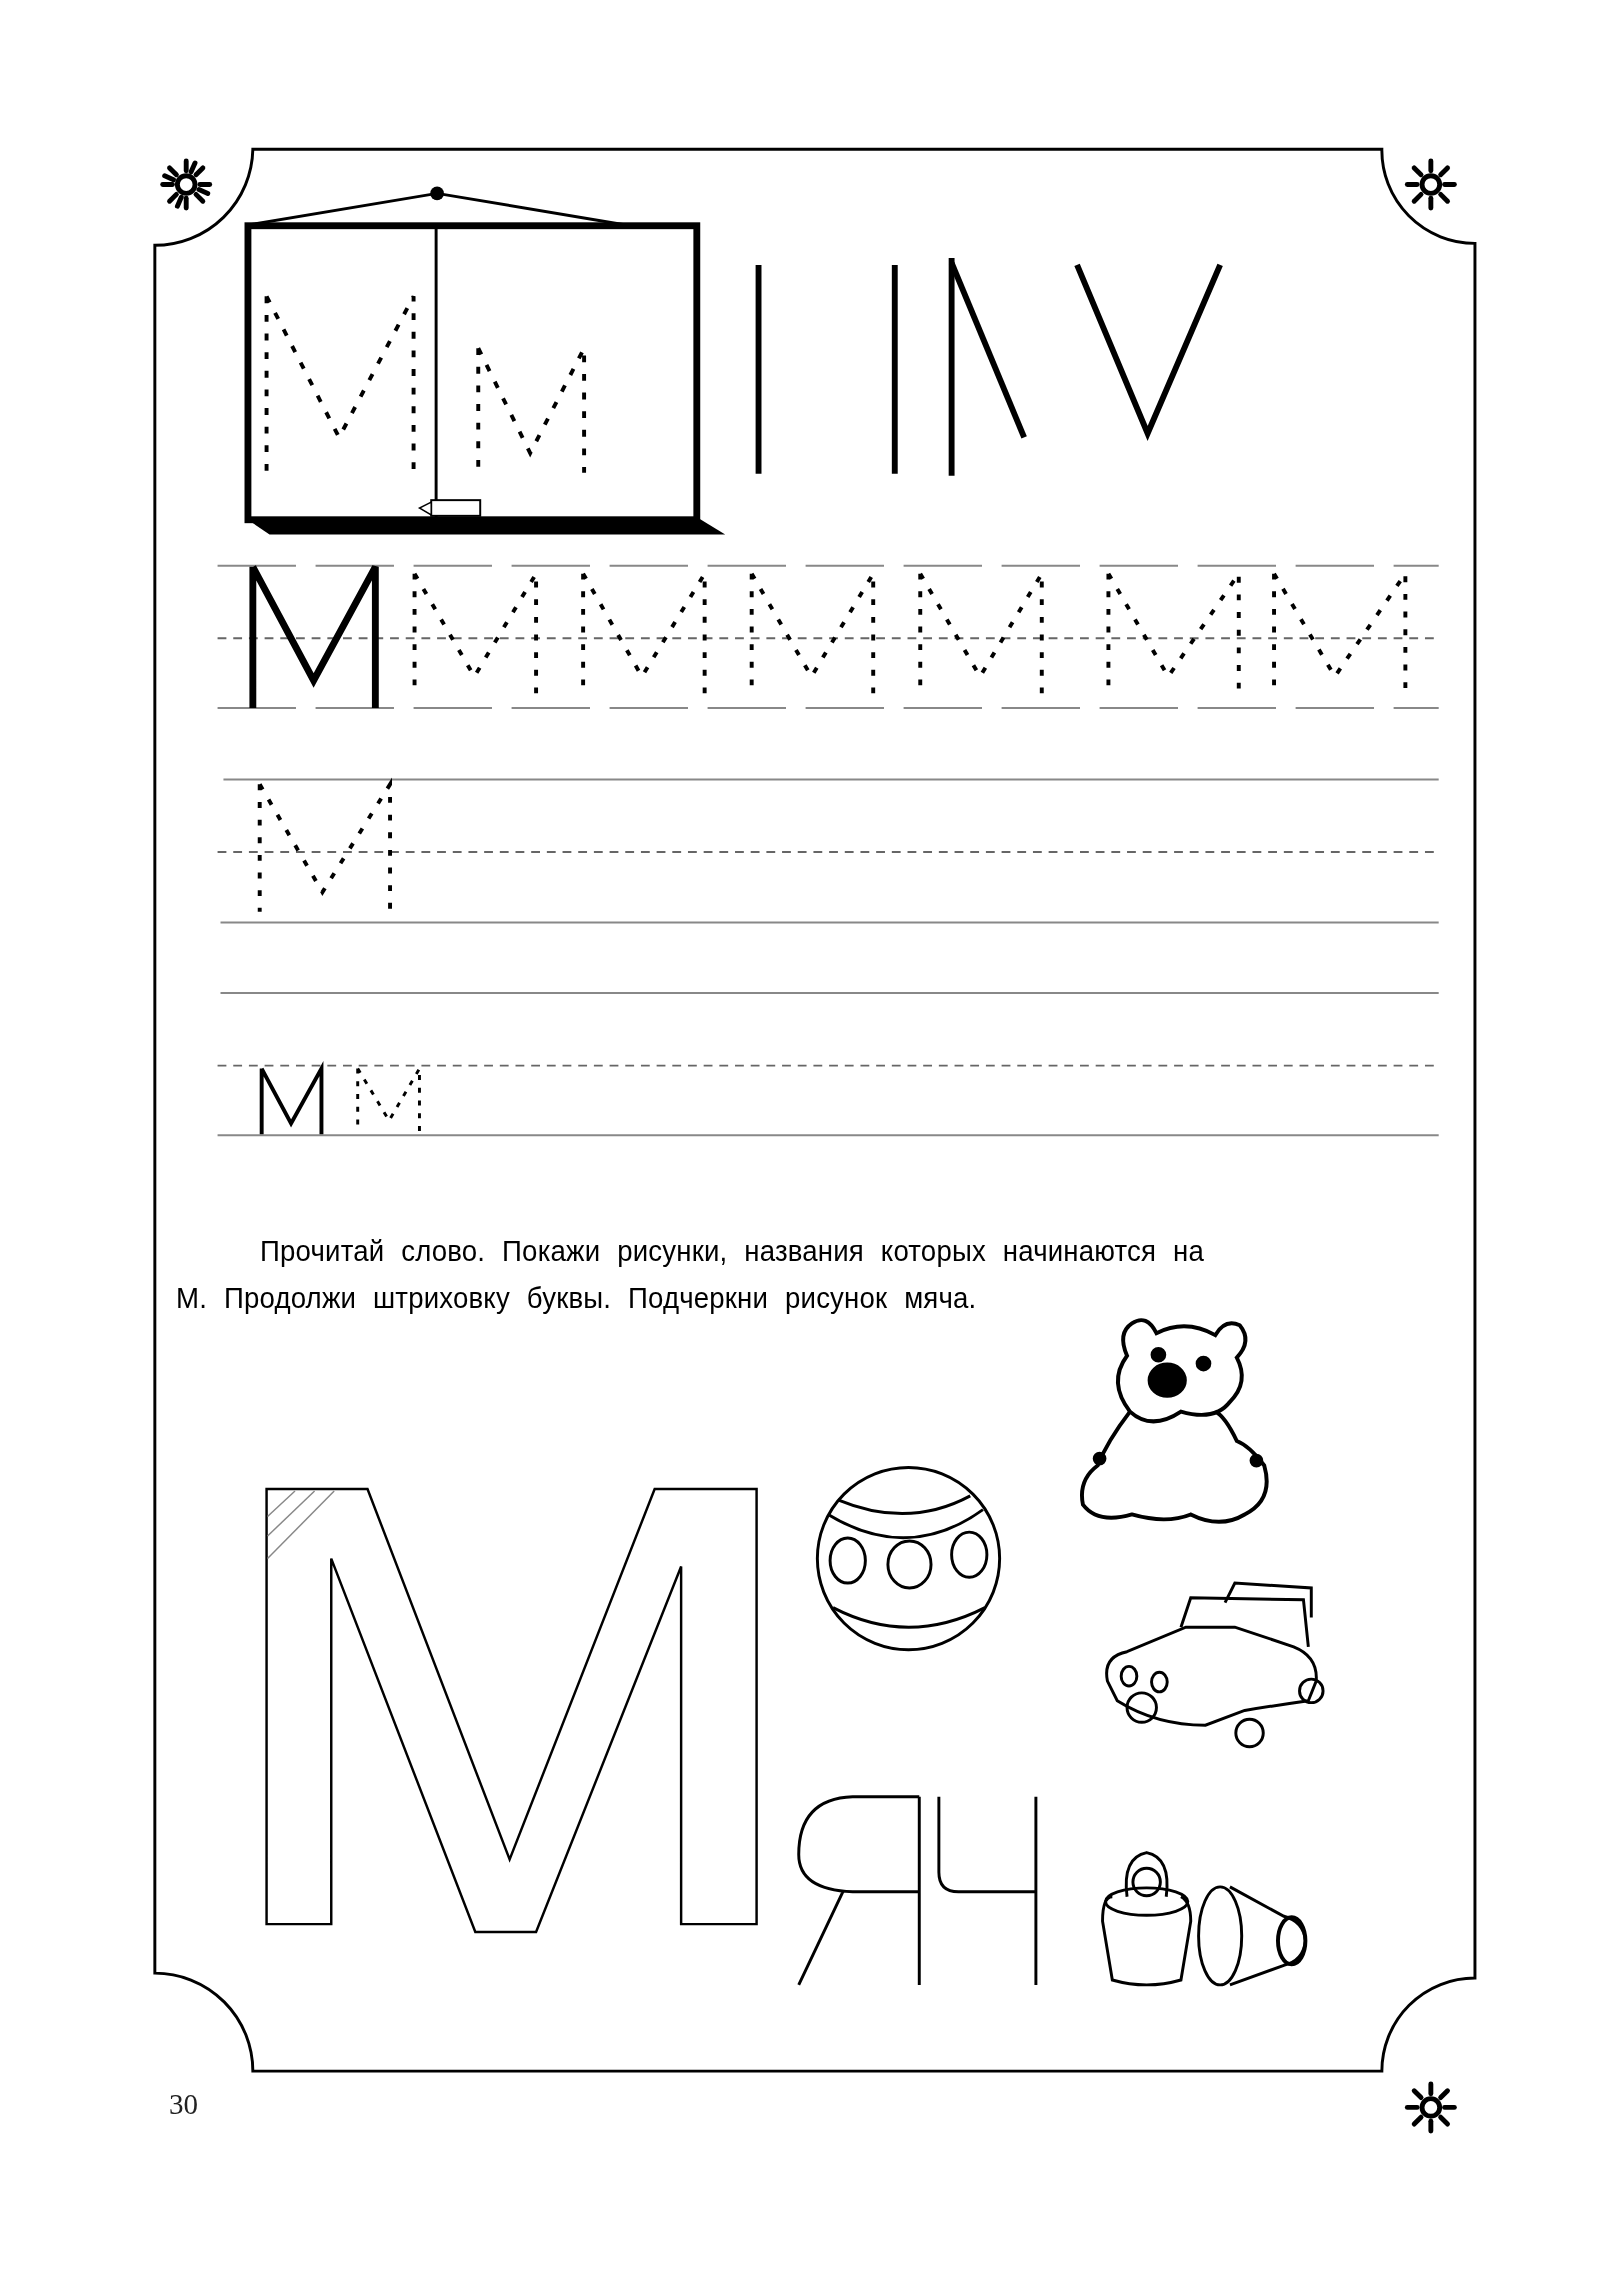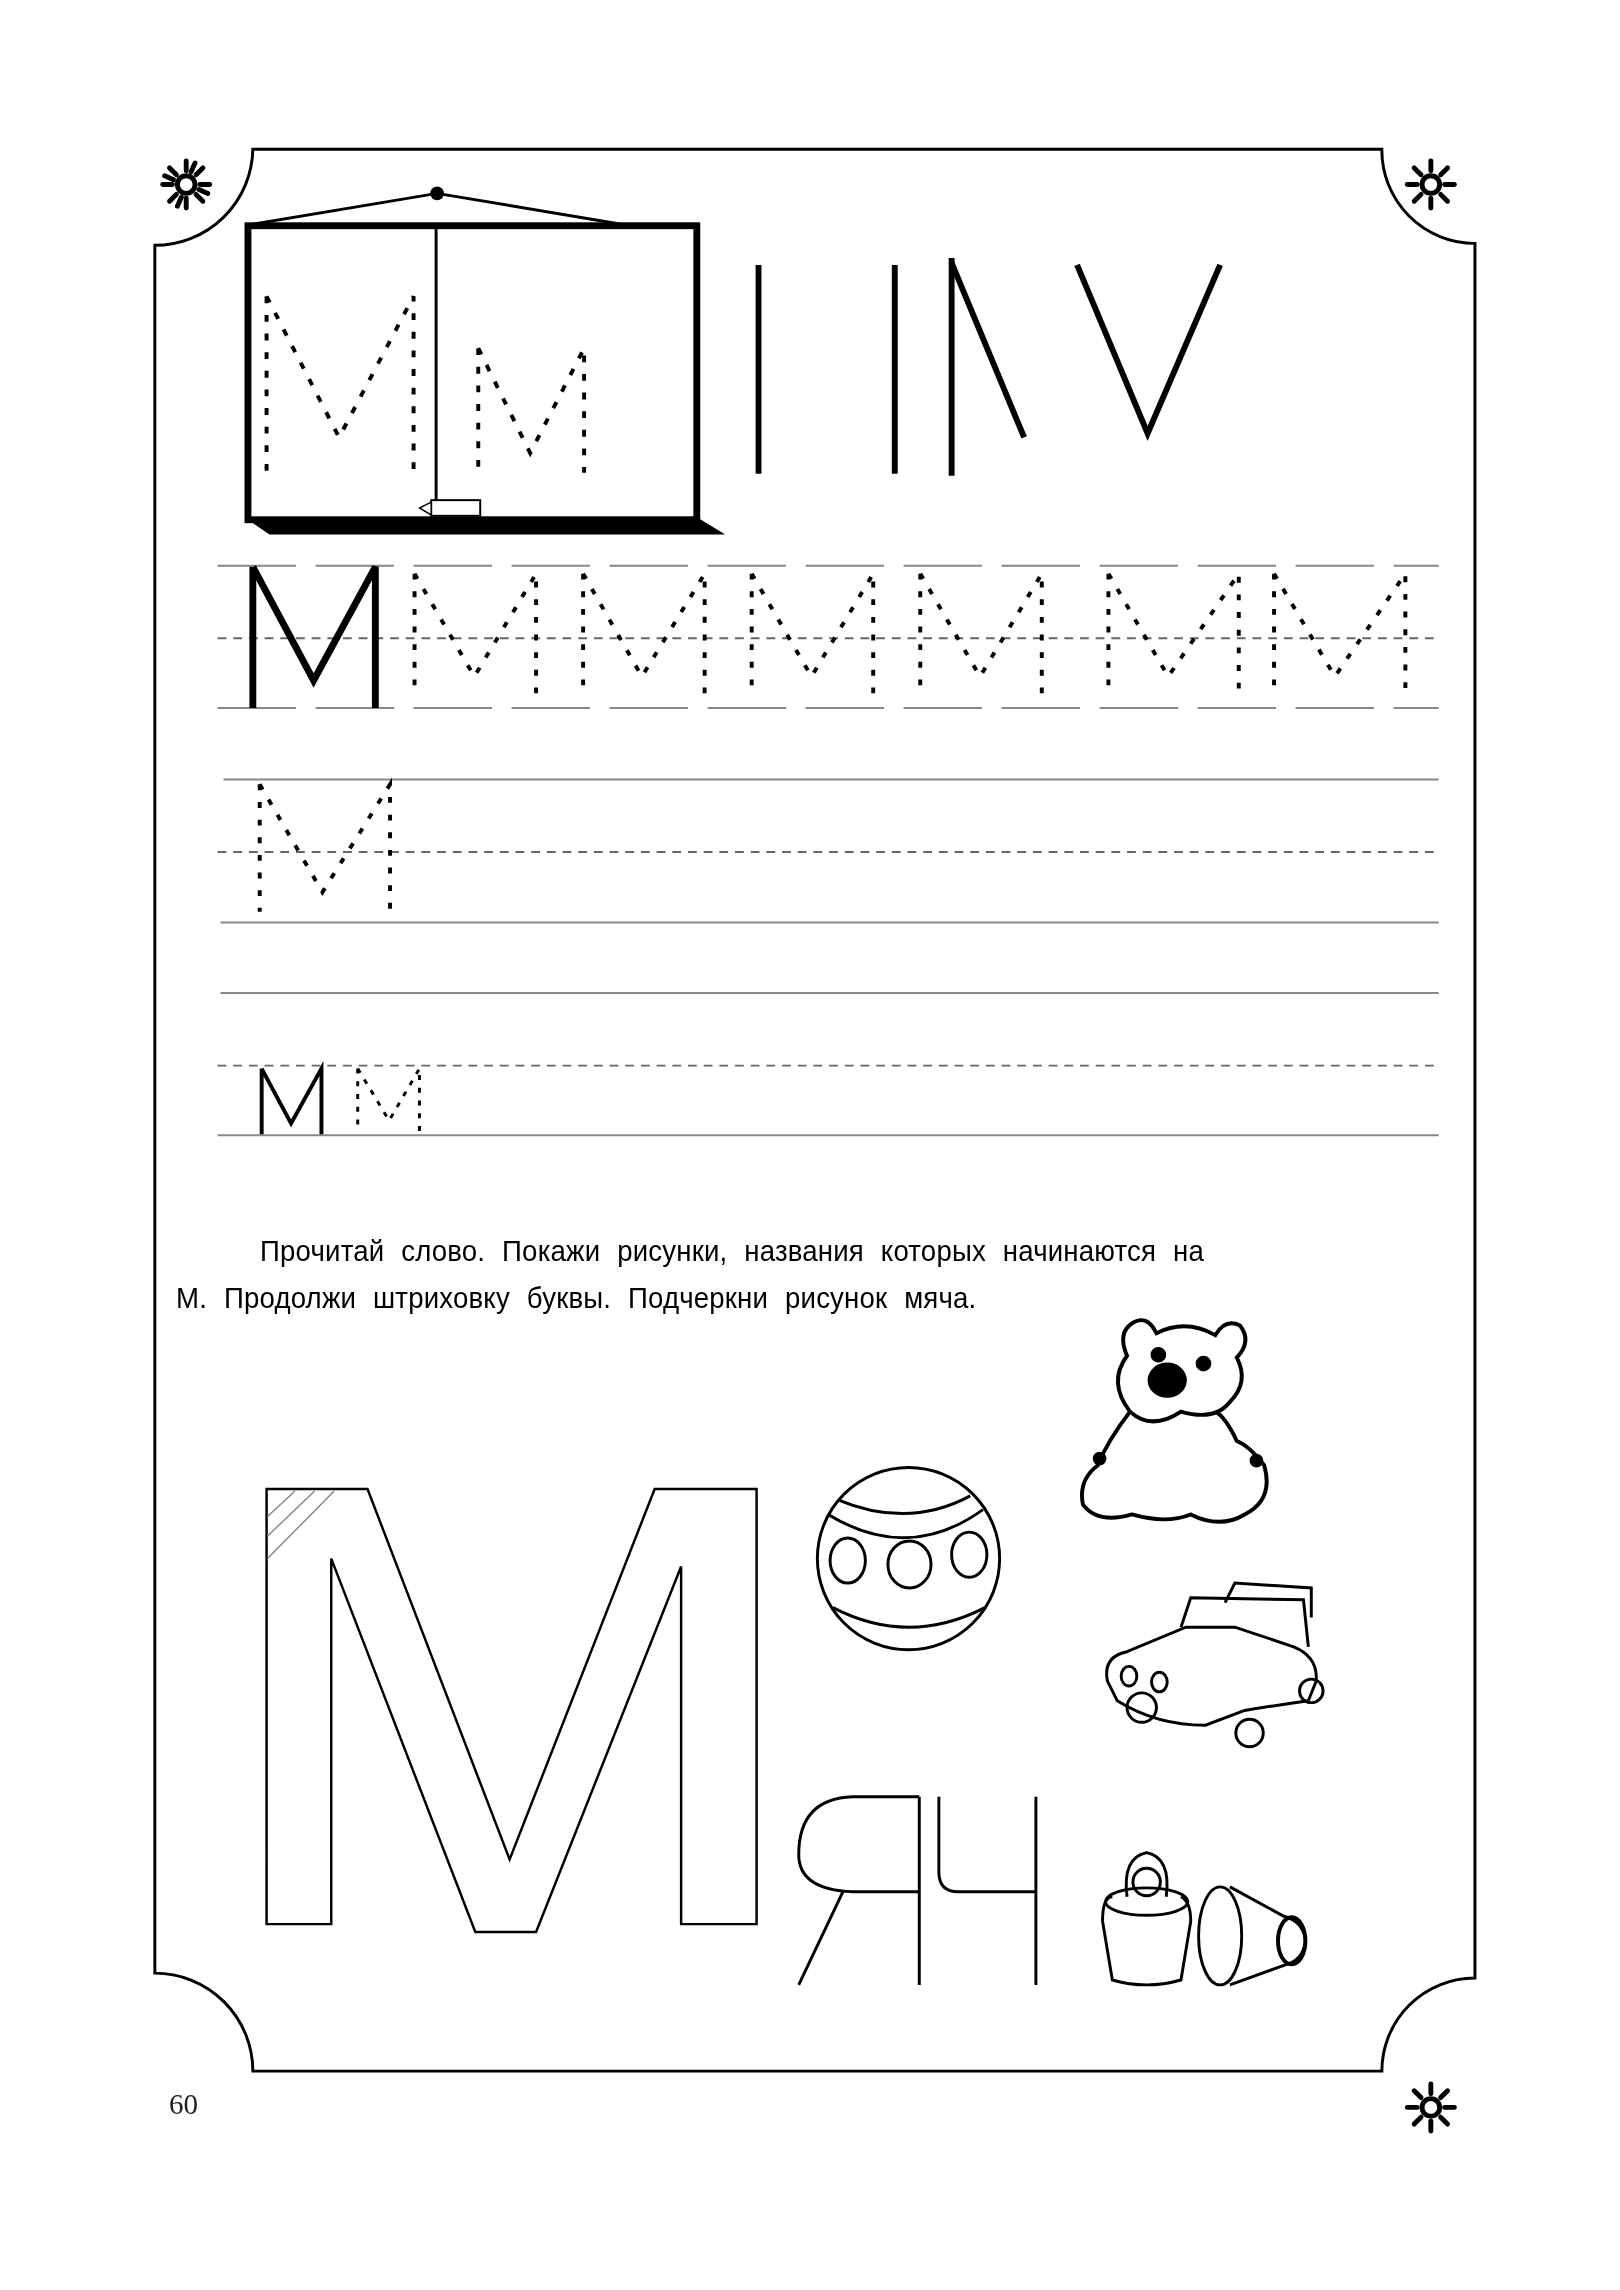--- a/index.html
+++ b/index.html
@@ -170,14 +170,14 @@
   </g>
 </svg>
 
 <div class="instr">
   <span>Прочитай слово. Покажи рисунки, названия которых начинаются на</span>
 </div>
 <div class="instr" style="left:176px;top:1274px;">
   <span>М. Продолжи штриховку буквы. Подчеркни рисунок  мяча.</span>
 </div>
 
-<div class="pnum">60</div>
+<div class="pnum">30</div>
 
 
 </body></html>

